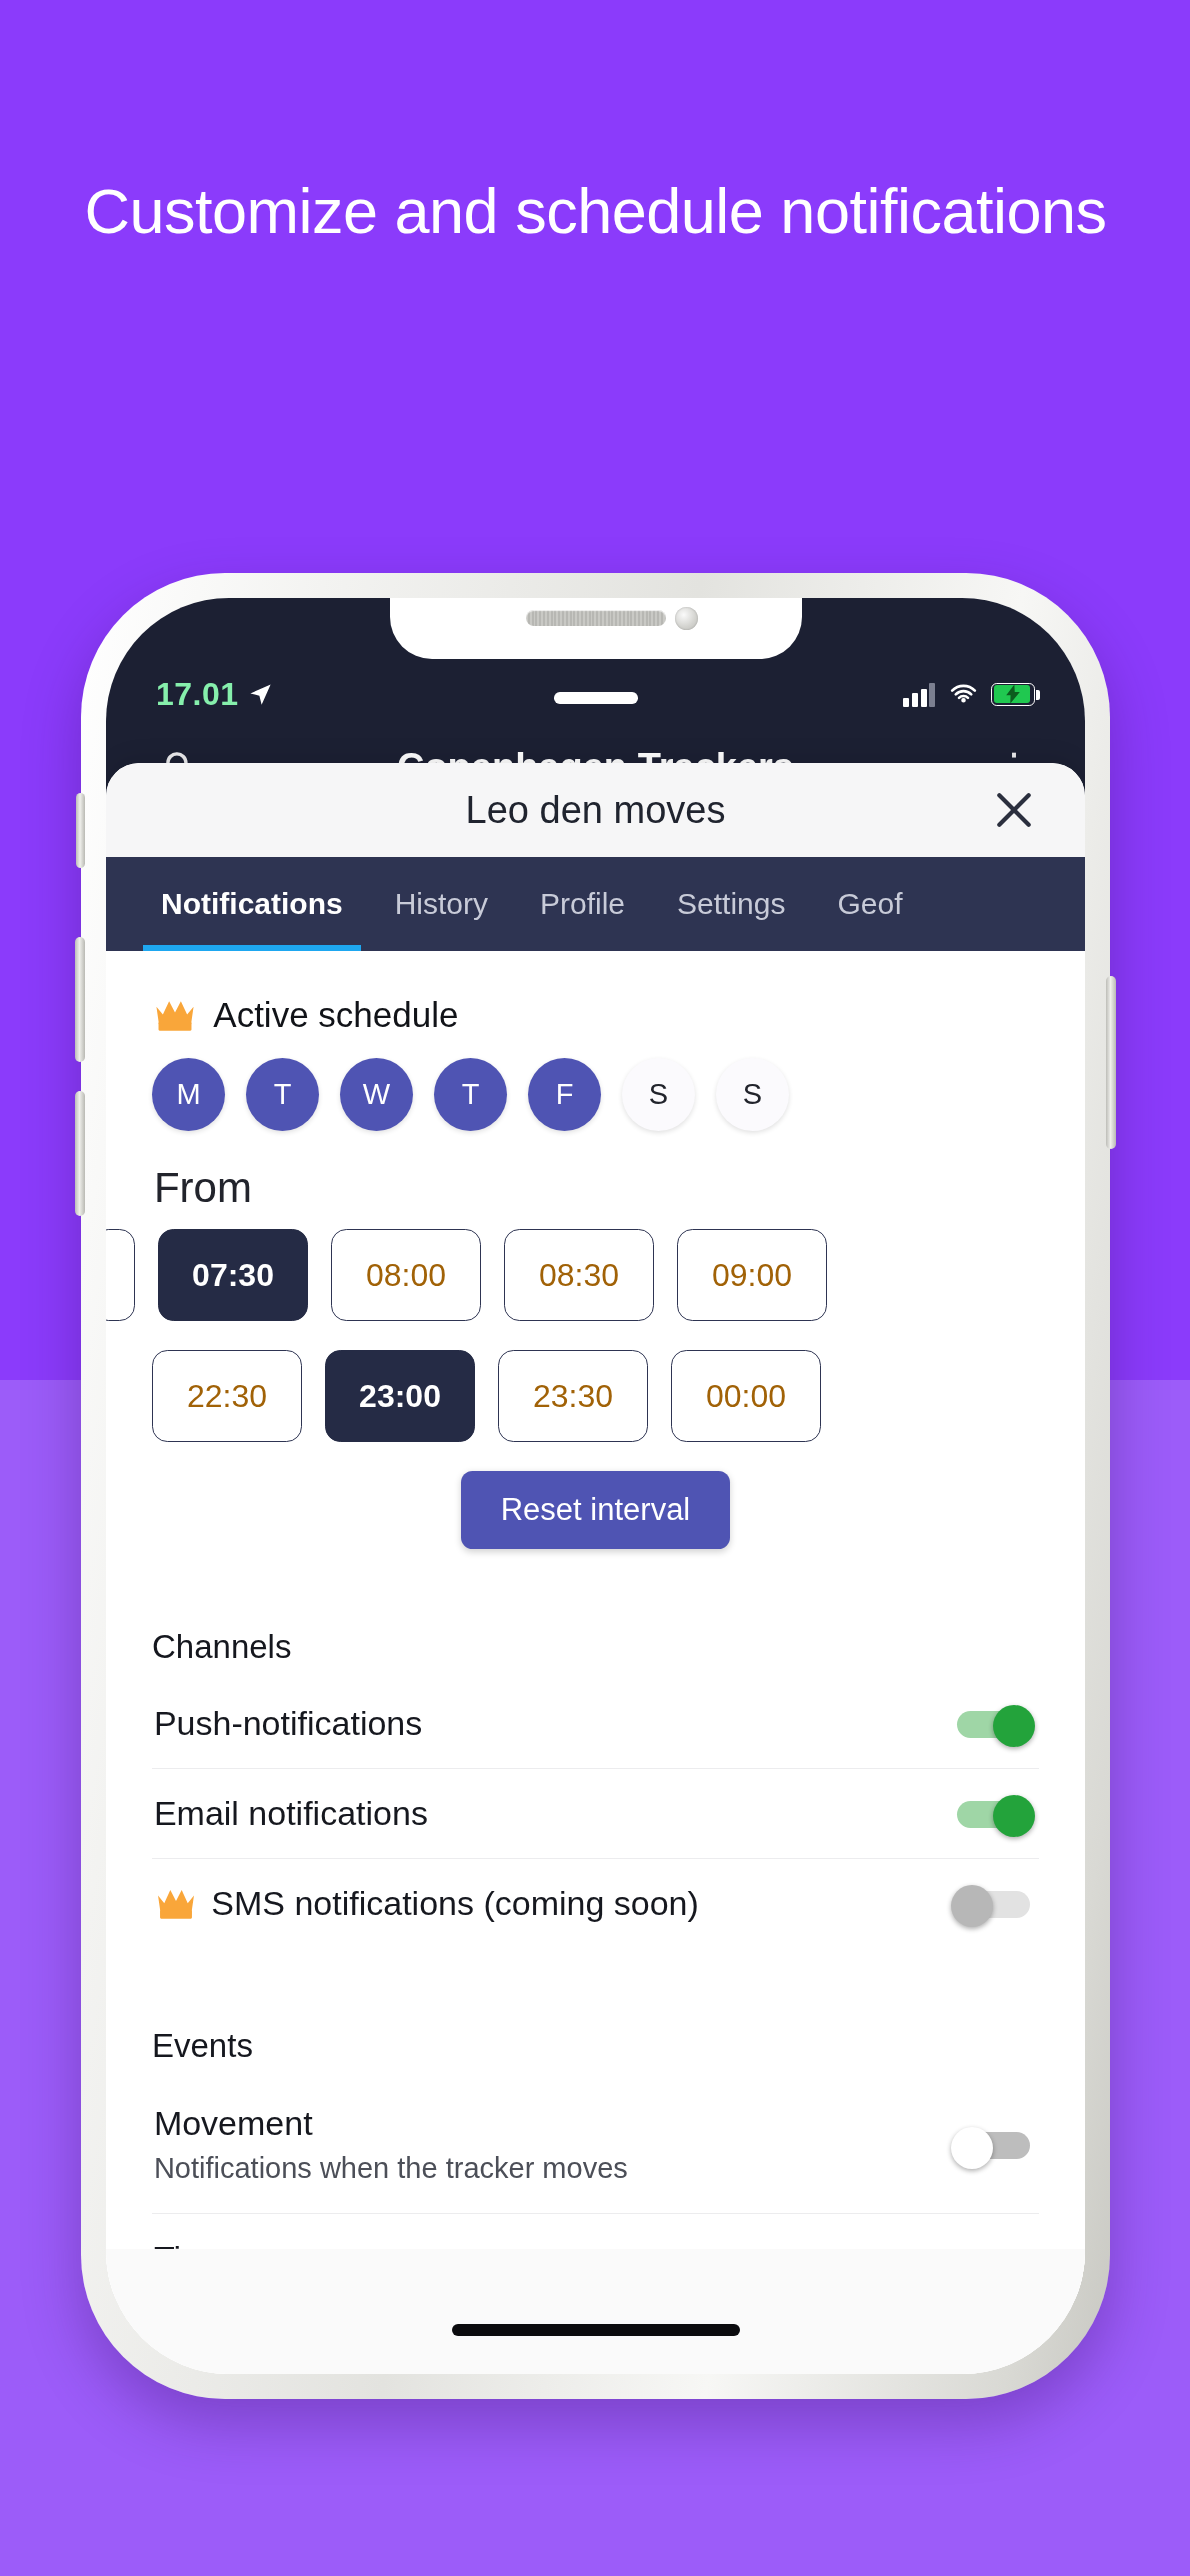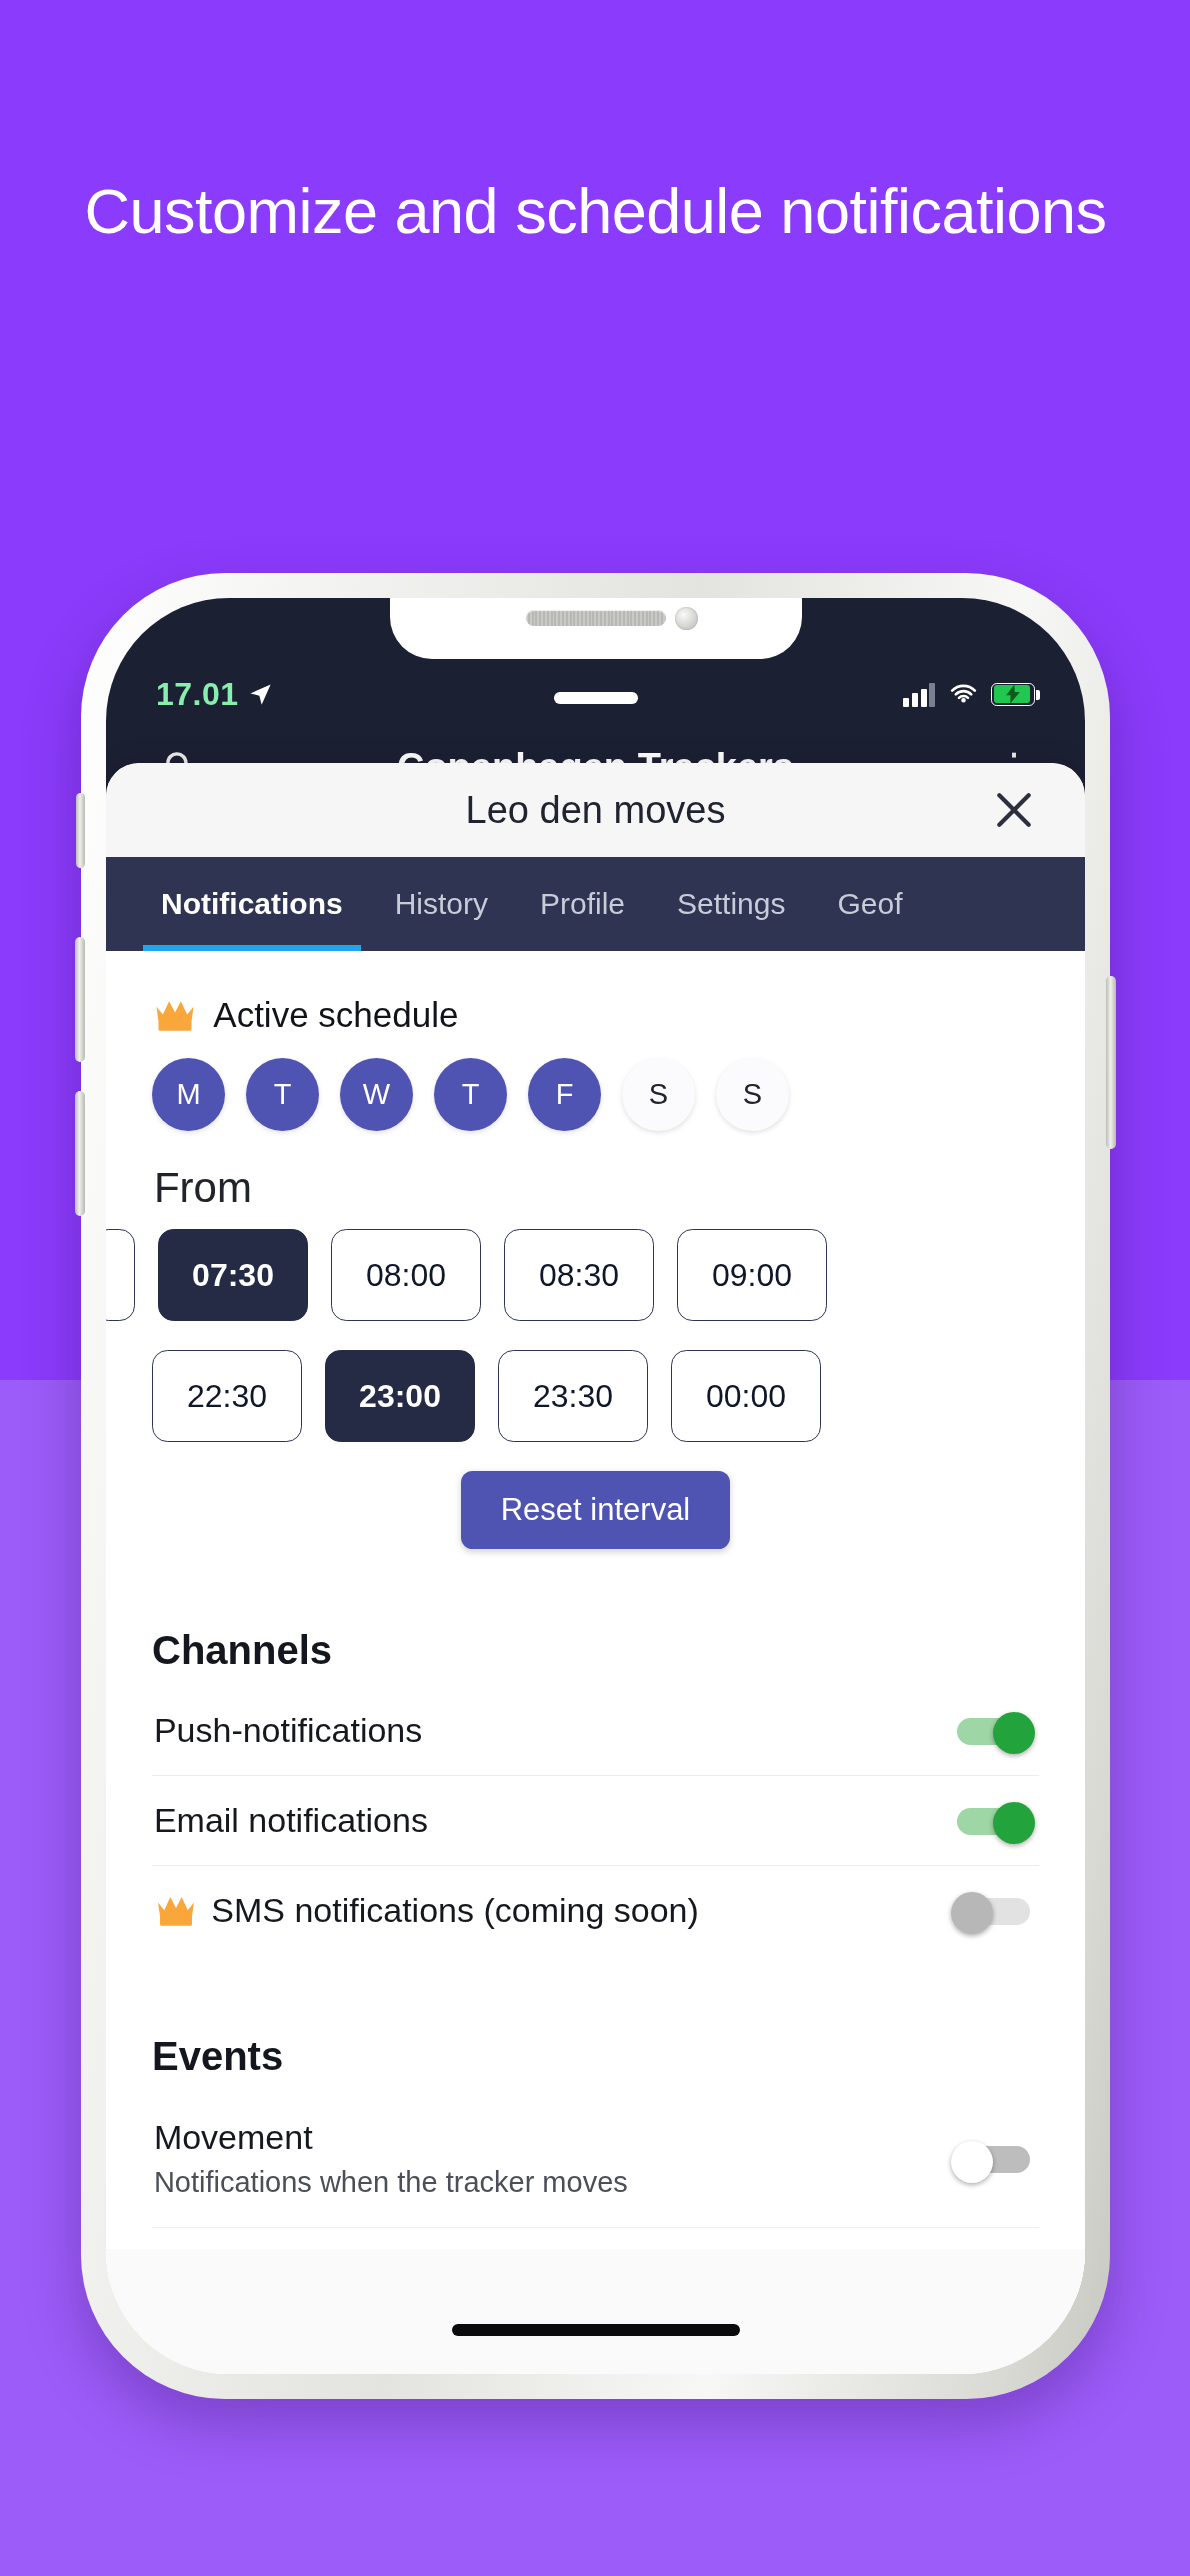--- a/index.html
+++ b/index.html
@@ -269,21 +269,21 @@
     margin-bottom: 29px;
     white-space: nowrap;
   }
   .chiprow.offset { margin-left: -59px; }
   .chip {
     flex: 0 0 auto;
     width: 150px; height: 92px;
     border-radius: 15.3px;
     border: 1.9px solid #2E3452;
     background: #FFFFFF;
-    color: #0f172a;
+    color: #a16207;
     font-size: 32px;
     display: flex; align-items: center; justify-content: center;
     cursor: pointer;
   }
   .chip.sel {
     background: #252B45; border-color: #252B45;
     color: #FFFFFF; font-weight: 700;
   }
   .chip.partial { width: 42px; overflow: hidden; }
 
@@ -291,21 +291,21 @@
   .reset-btn {
     background: #4F54B3; color: #FFFFFF;
     border: none; border-radius: 11.5px;
     font-size: 31px; font-family: inherit;
     padding: 21px 40px;
     cursor: pointer;
     box-shadow: 0 2.9px 7.7px rgba(0,0,0,.18);
   }
 
   .section-title {
-    font-size: 40px; font-weight: 700; color: #15171E;
+    font-size: 33px; font-weight: 400; color: #15171E;
     margin: 79px 0 13.4px 0;
   }
 
   .row {
     display: flex; align-items: center; justify-content: space-between;
     padding: 25px 3.8px 25px 1.9px;
     border-bottom: 1.9px solid #ECECEE;
     gap: 29px;
   }
   .row.last { border-bottom: none; }

